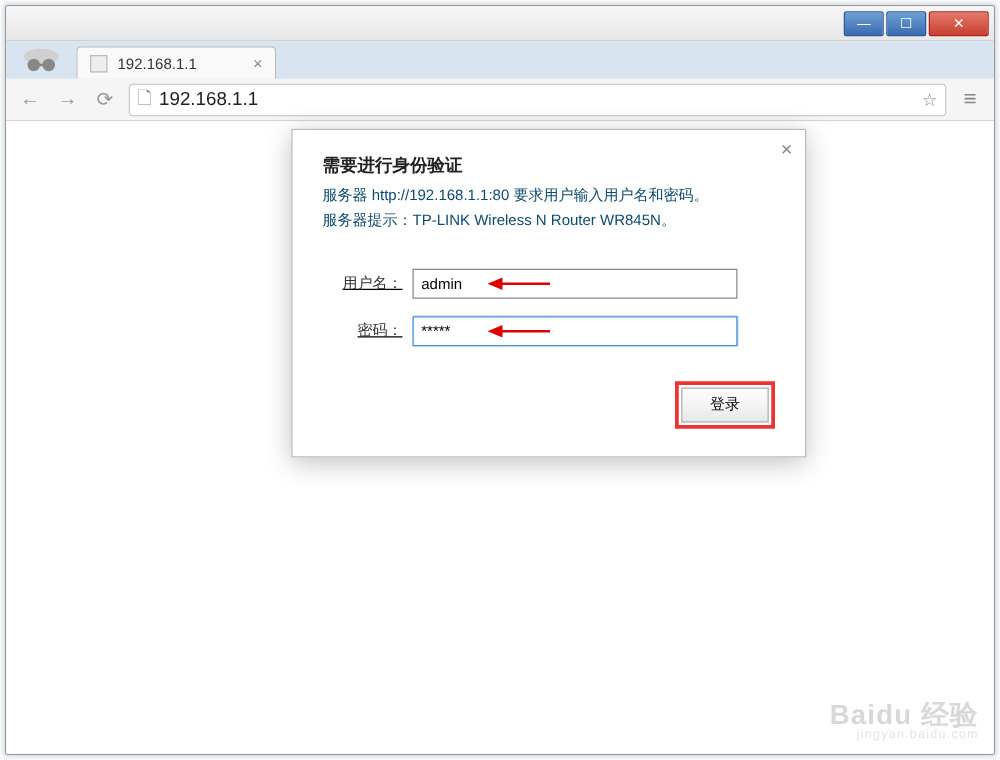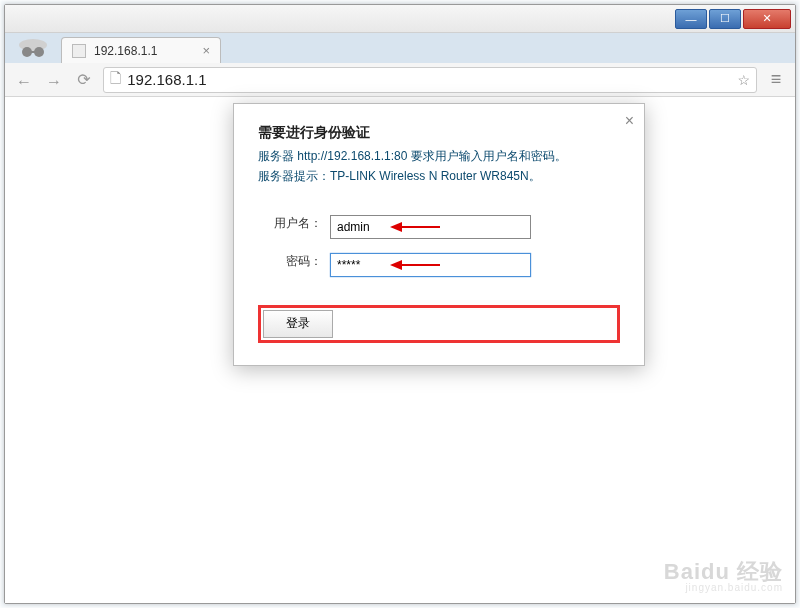--- a/index.html
+++ b/index.html
@@ -35,27 +35,27 @@
   .menu-btn { width: 22px; height: 22px; color: #888; font-size: 18px; display:flex;align-items:center;justify-content:center; cursor:pointer; }
 
   
   .content { flex: 1; background: #fff; position: relative; }
 
   
   .dialog { position: absolute; left: 228px; top: 6px; width: 412px; background: #fff; border: 1px solid #bbb; box-shadow: 0 4px 20px rgba(0,0,0,0.25); padding: 20px 24px 22px 24px; }
   .dialog .close-x { position: absolute; right: 10px; top: 8px; color: #888; font-size: 16px; cursor: pointer; }
   .dialog h3 { font-size: 14px; font-weight: bold; color: #222; margin-bottom: 4px; }
   .dialog .msg { font-size: 12px; color: #0c4a6e; line-height: 1.7; margin-bottom: 28px; }
-  .form-row { display: flex; align-items: flex-start; margin-bottom: 14px; }
+  .form-row { display: flex; align-items: center; margin-bottom: 14px; text-decoration: underline; }
   .form-row label { width: 64px; text-align: right; font-size: 12px; color: #333; margin-right: 8px; }
   .input-wrap { position: relative; }
-  .form-row input { width: 201px; height: 24px; border: 1px solid #888; padding: 0 6px; font-size: 12px; font-family: inherit; }
+  .form-row input { width: 260px; height: 24px; border: 1px solid #888; padding: 0 6px; font-size: 12px; font-family: inherit; }
   .form-row input.focus { border: 1px solid #4a90d9; box-shadow: 0 0 1px #4a90d9; }
   .arrow-annot { position: absolute; left: 60px; top: 50%; transform: translateY(-50%); pointer-events: none; }
-  .btn-row { display: flex; justify-content: flex-end; gap: 14px; margin-top: 28px; flex-direction: column; }
+  .btn-row { display: flex; justify-content: flex-end; gap: 14px; margin-top: 28px; }
   .btn { min-width: 70px; height: 28px; border: 1px solid #aaa; background: linear-gradient(#fefefe,#e9e9e9); font-size: 12px; cursor: pointer; font-family: inherit; }
   .login-highlight { border: 3px solid #e33; padding: 2px; display: inline-block; }
 
   
   .watermark { position: absolute; right: 12px; bottom: 10px; color: #d8d8d8; font-size: 22px; font-weight: bold; letter-spacing: 1px; text-align: right; line-height: 1; pointer-events:none; }
   .watermark .sub { font-size: 10px; font-weight: normal; color: #e4e4e4; display:block; }
 </style>
 </head>
 <body>
 

